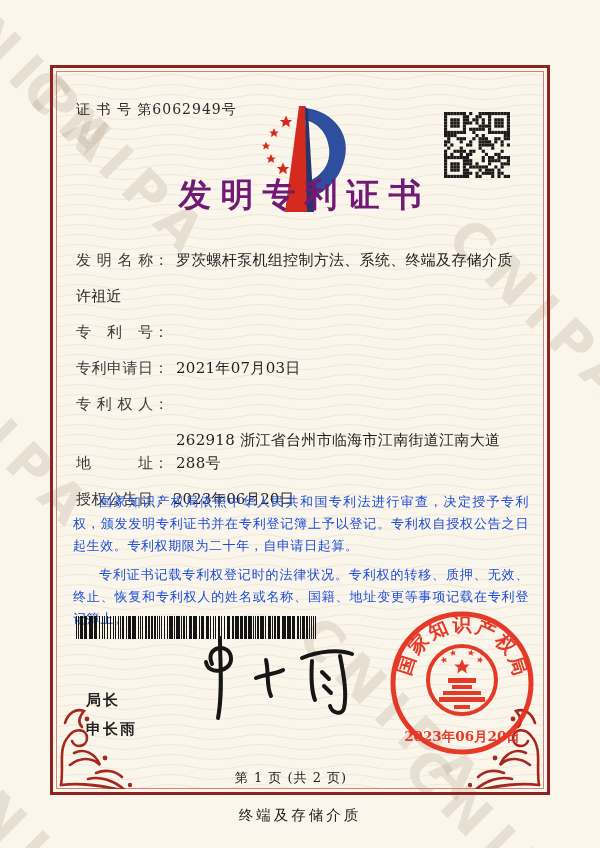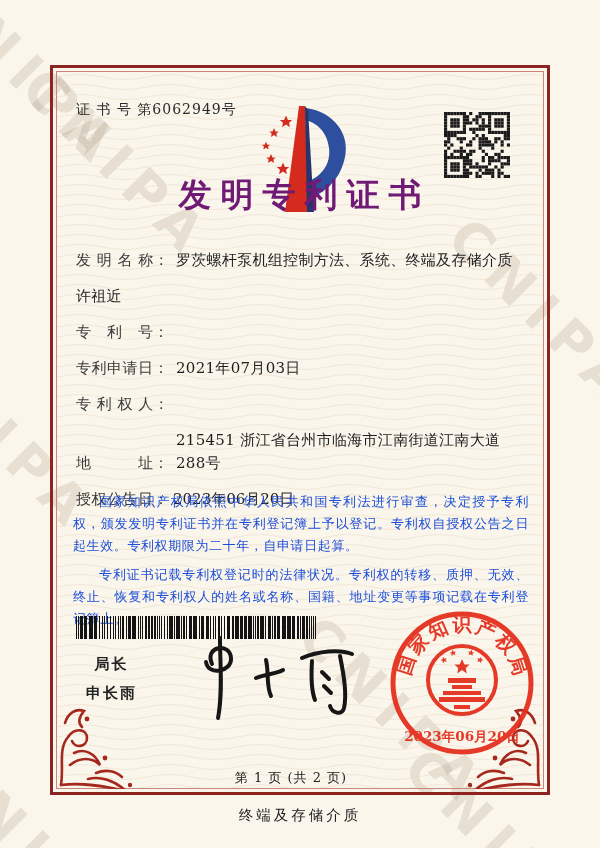--- a/index.html
+++ b/index.html
@@ -54,21 +54,21 @@
     position:absolute;left:73px;top:491px;width:456px;z-index:5;
     font-size:13px;line-height:1.68;color:#1d4ed8;text-align:justify;
     letter-spacing:0.6px;
   }
   .legal p{margin:0 0 8px 0;text-indent:2em;}
   .barcode{
     position:absolute;left:76px;top:616px;width:246px;height:23px;
     display:flex;align-items:stretch;z-index:5;
   }
   .barcode div{background:#131313;height:100%;flex:0 0 auto;}
-  .signer{position:absolute;left:86px;top:650px;z-index:5;text-align:center;}
+  .signer{position:absolute;left:86px;top:686px;z-index:5;}
   .signer-title,.signer-name{
     font-size:15px;font-weight:600;color:#242424;letter-spacing:2px;
     line-height:29px;
   }
   .signature{position:absolute;left:168px;top:630px;z-index:6;}
   .seal{position:absolute;left:383px;top:608px;z-index:7;opacity:0.95;}
   .page-no{
     position:absolute;left:0;top:769px;width:582px;text-align:center;
     font-size:13px;color:#222;z-index:5;letter-spacing:1px;
   }
@@ -407,21 +407,21 @@
     </div>
     <div class="frow">
       <span class="flabel">专利申请日：</span>
       <span class="fvalue">2021年07月03日</span>
     </div>
     <div class="frow">
       <span class="flabel">专 利 权 人：</span>
     </div>
     <div class="frow">
       <span class="flabel">地　　　址：</span>
-      <span class="fvalue">215451 浙江省台州市临海市江南街道江南大道288号</span>
+      <span class="fvalue">262918 浙江省台州市临海市江南街道江南大道288号</span>
     </div>
     <div class="grant-row">
       <span class="grant-pair1">
         <span class="glabel">授权公告日：</span>
         <span class="gvalue">2023年06月20日</span>
       </span>
     </div>
   </div>
 
   <div class="legal">

